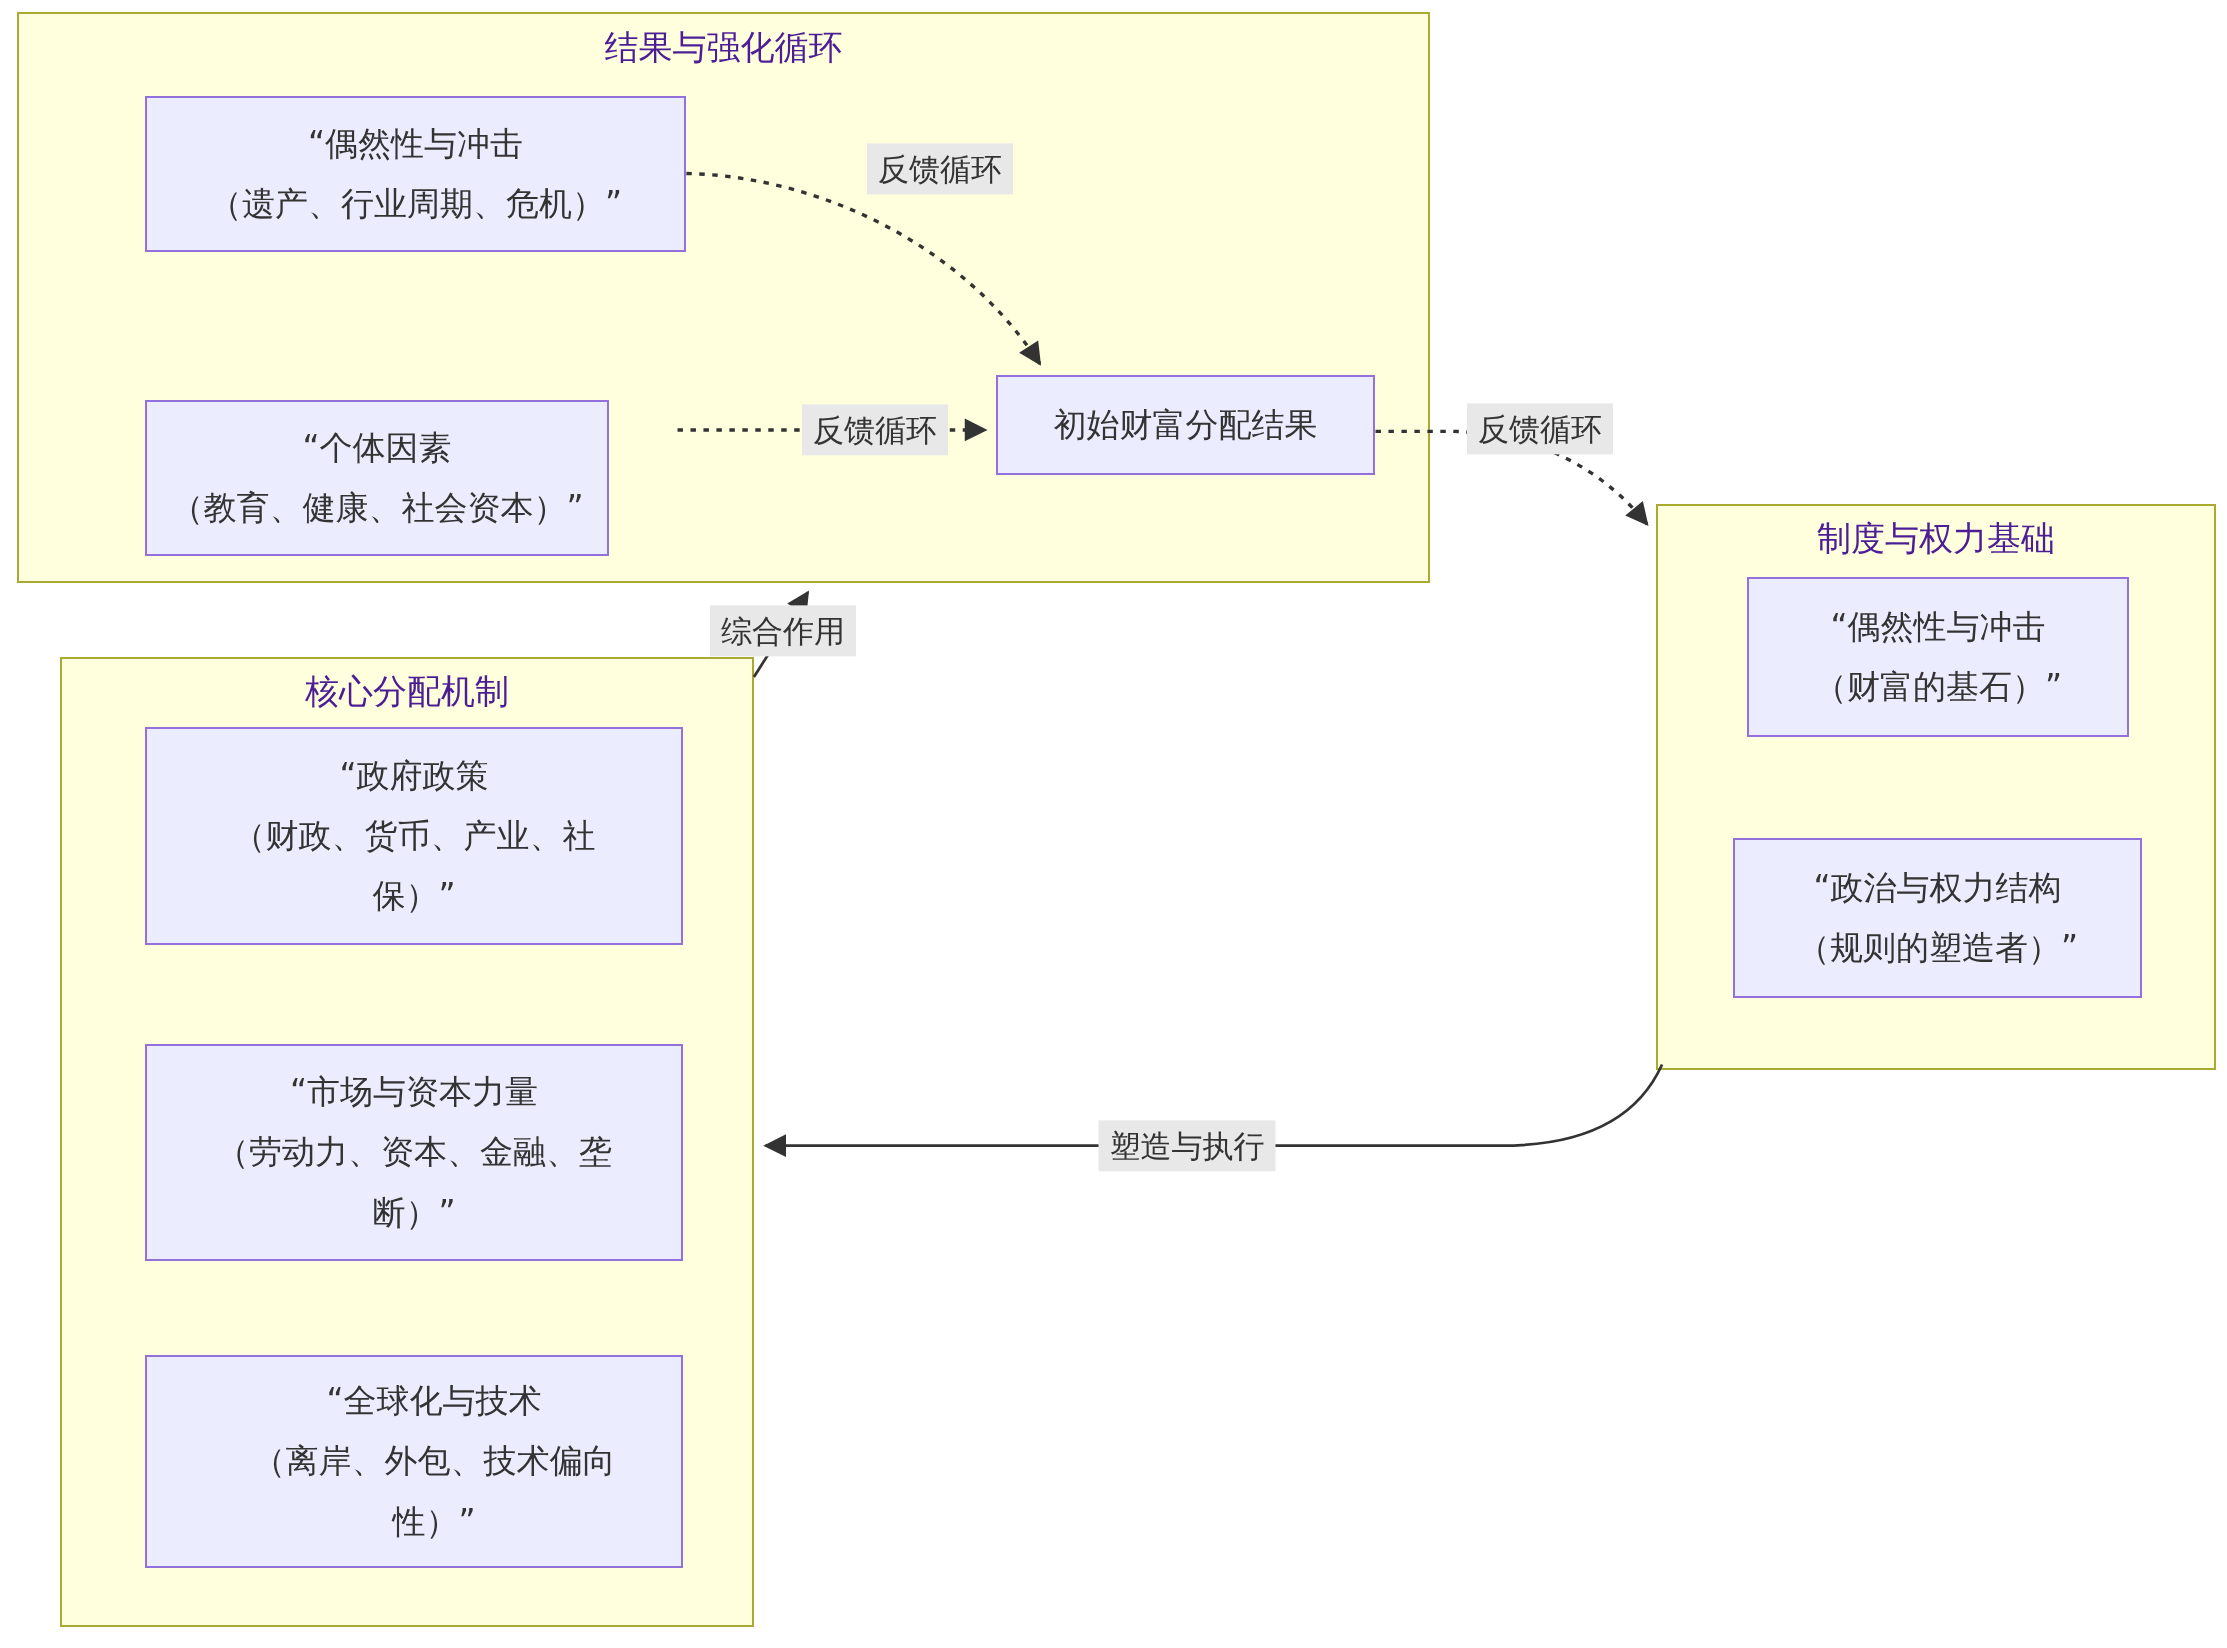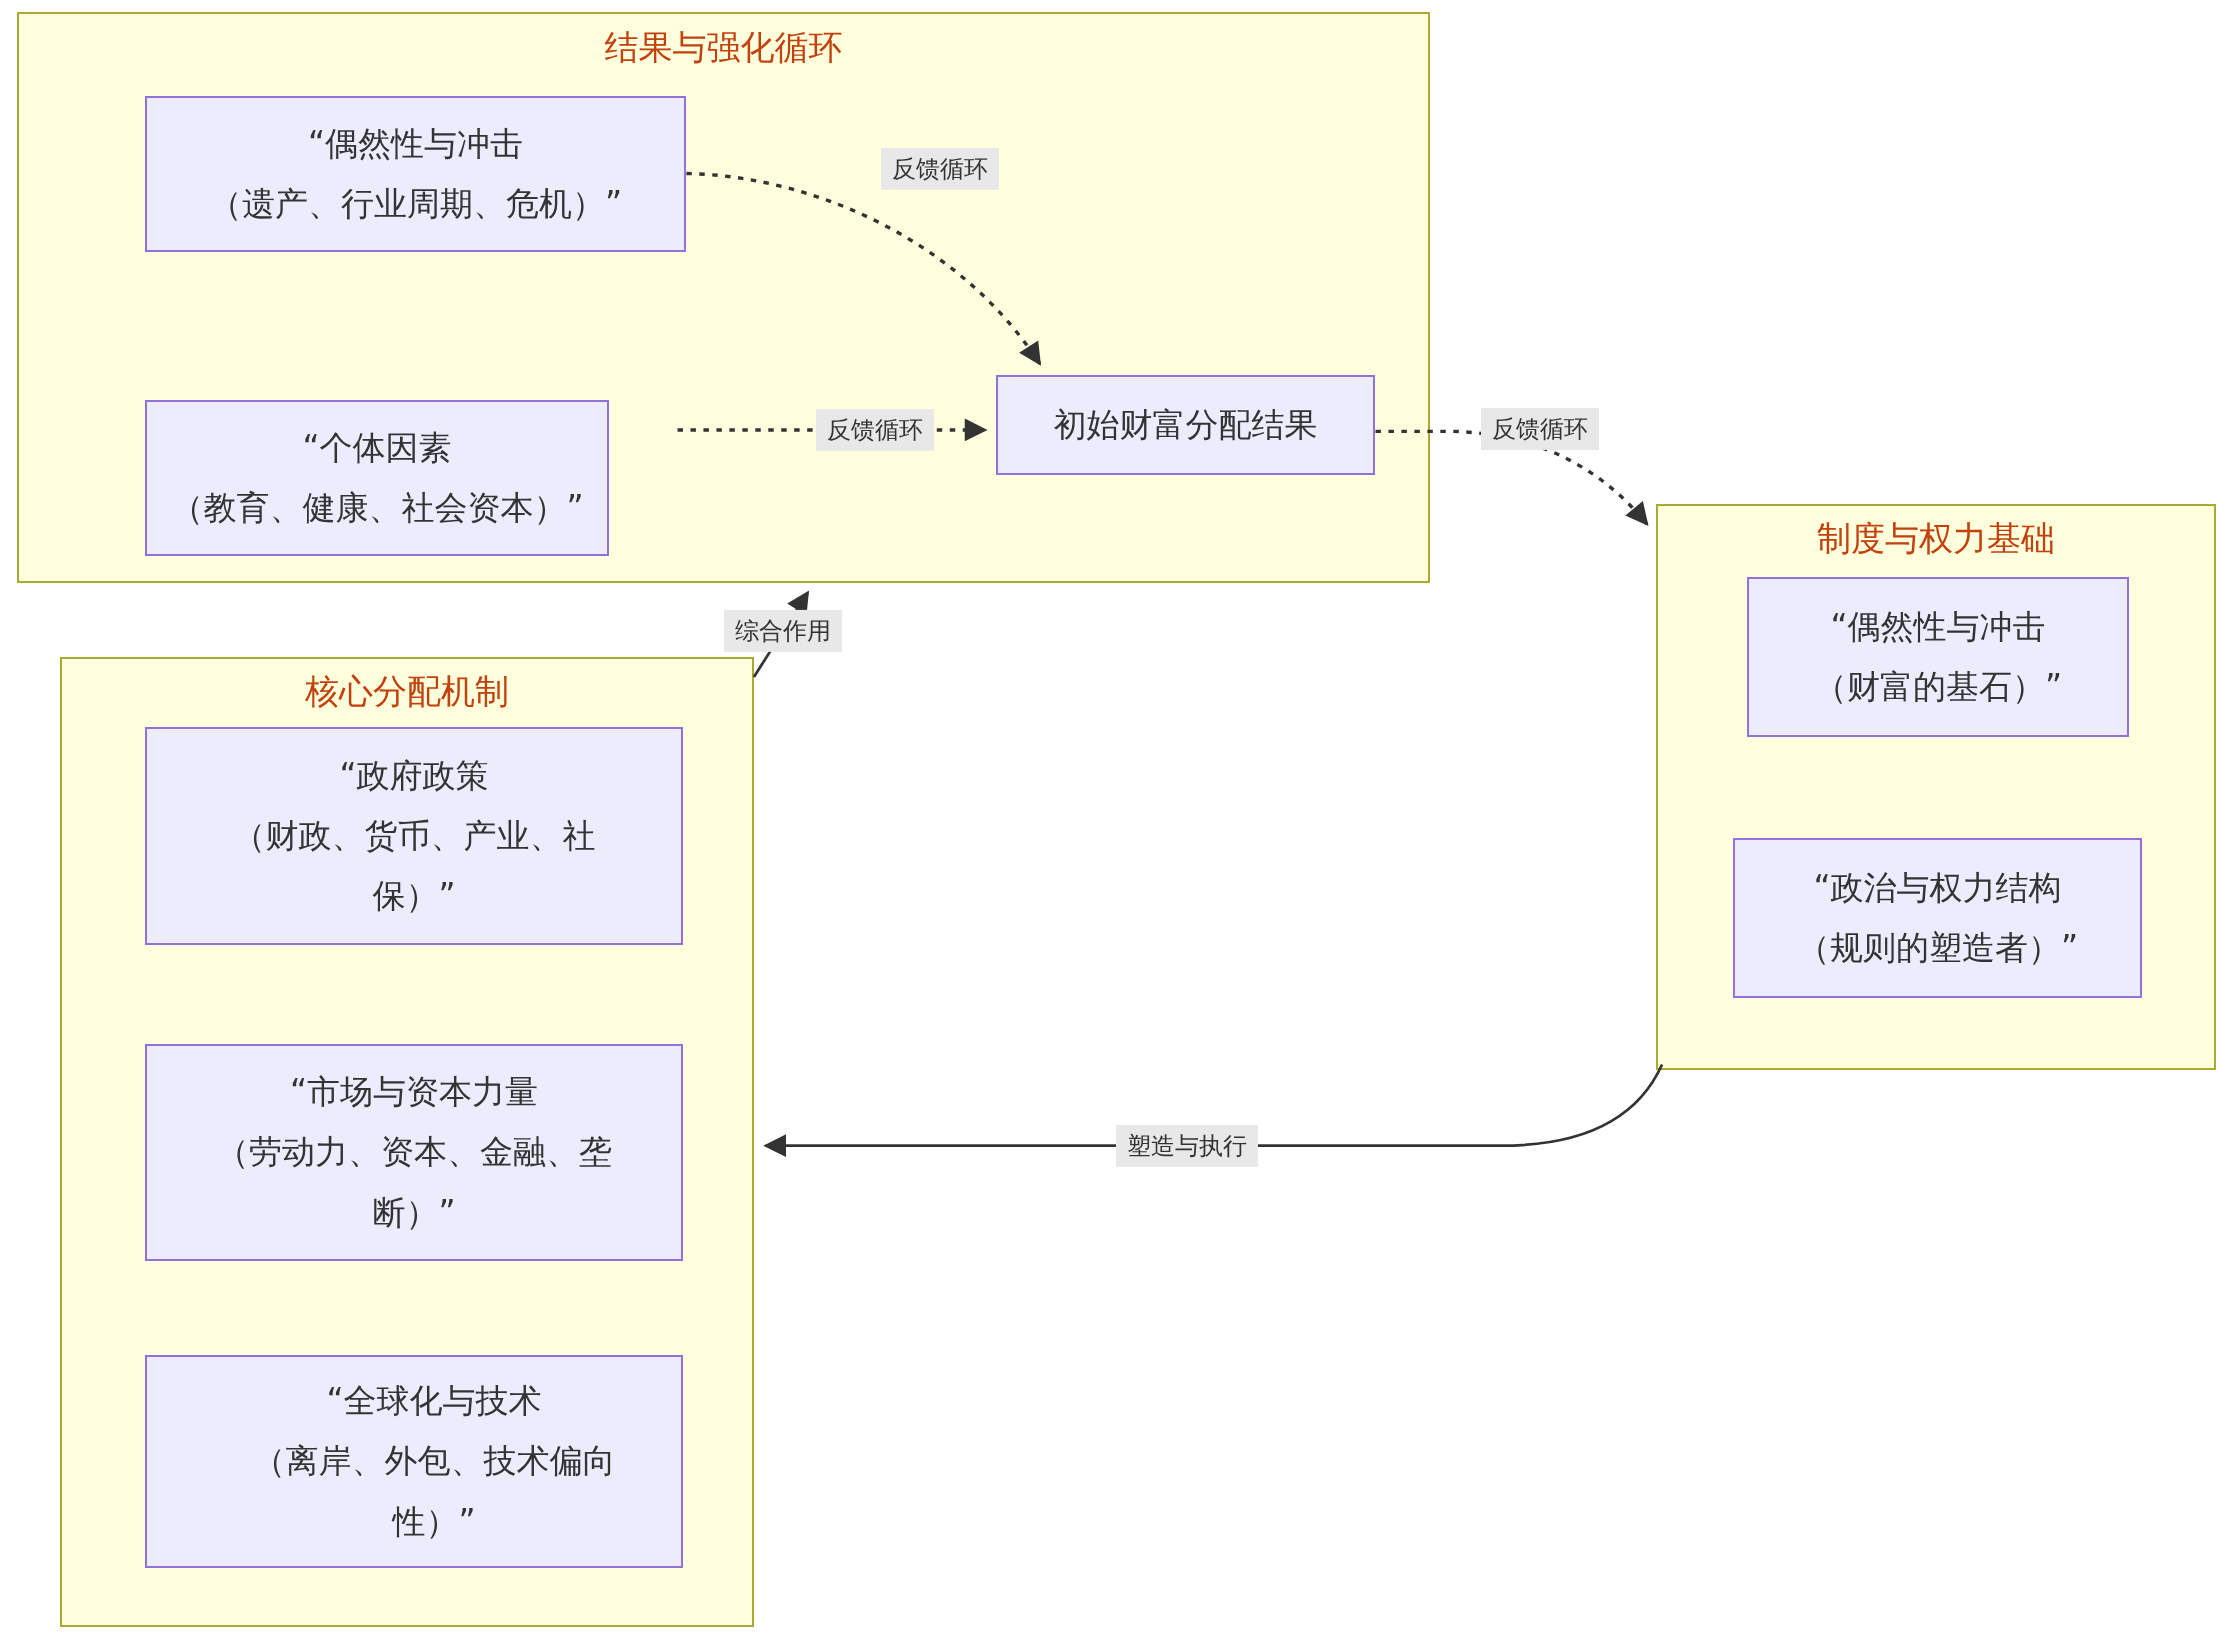--- a/index.html
+++ b/index.html
@@ -16,21 +16,21 @@
     background:#ffffde;
     border:2.7px solid #aaaa33;
     box-sizing:border-box;
   }
   .subgraph-title{
     width:100%;
     text-align:center;
     padding-top:12.3px;
     font-size:34px;
     line-height:1.2;
-    color:#c2410c;
+    color:#4c1d95;
   }
   .node{
     position:absolute;
     background:#ececff;
     border:2.7px solid #9370db;
     box-sizing:border-box;
     display:flex;
     flex-direction:column;
     align-items:center;
     justify-content:center;
@@ -41,21 +41,21 @@
   }
   .node .node-line{display:block;white-space:nowrap;}
   #edges{position:absolute;left:0;top:0;z-index:2;}
   .subgraph{z-index:1;}
   .node{z-index:3;}
   .edge-label{
     position:absolute;
     z-index:4;
     transform:translate(-50%,-50%);
     background:#e8e8e8;
-    font-size:24px;
+    font-size:31px;
     line-height:1.3;
     padding:5.5px 11px;
     white-space:nowrap;
     color:#333333;
   }
 </style>
 </head>
 <body>
 
 <div id="canvas">

